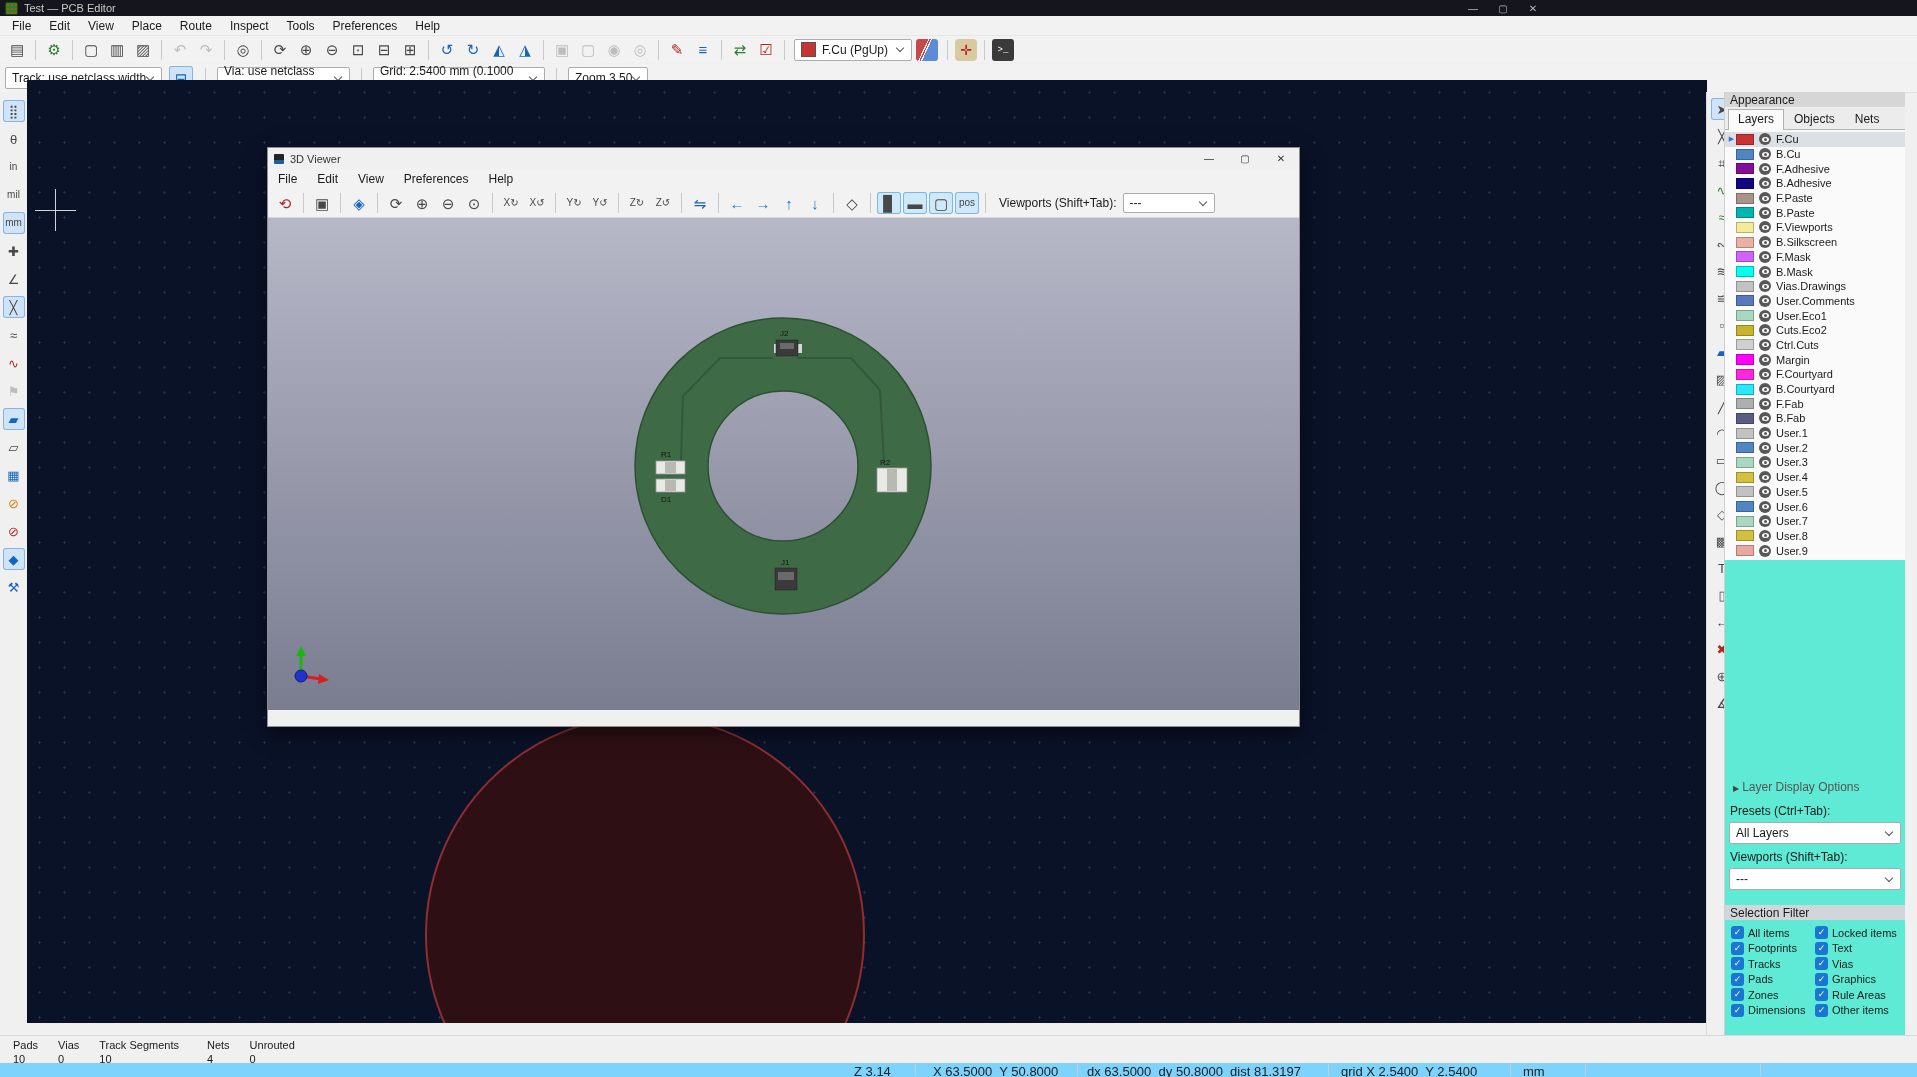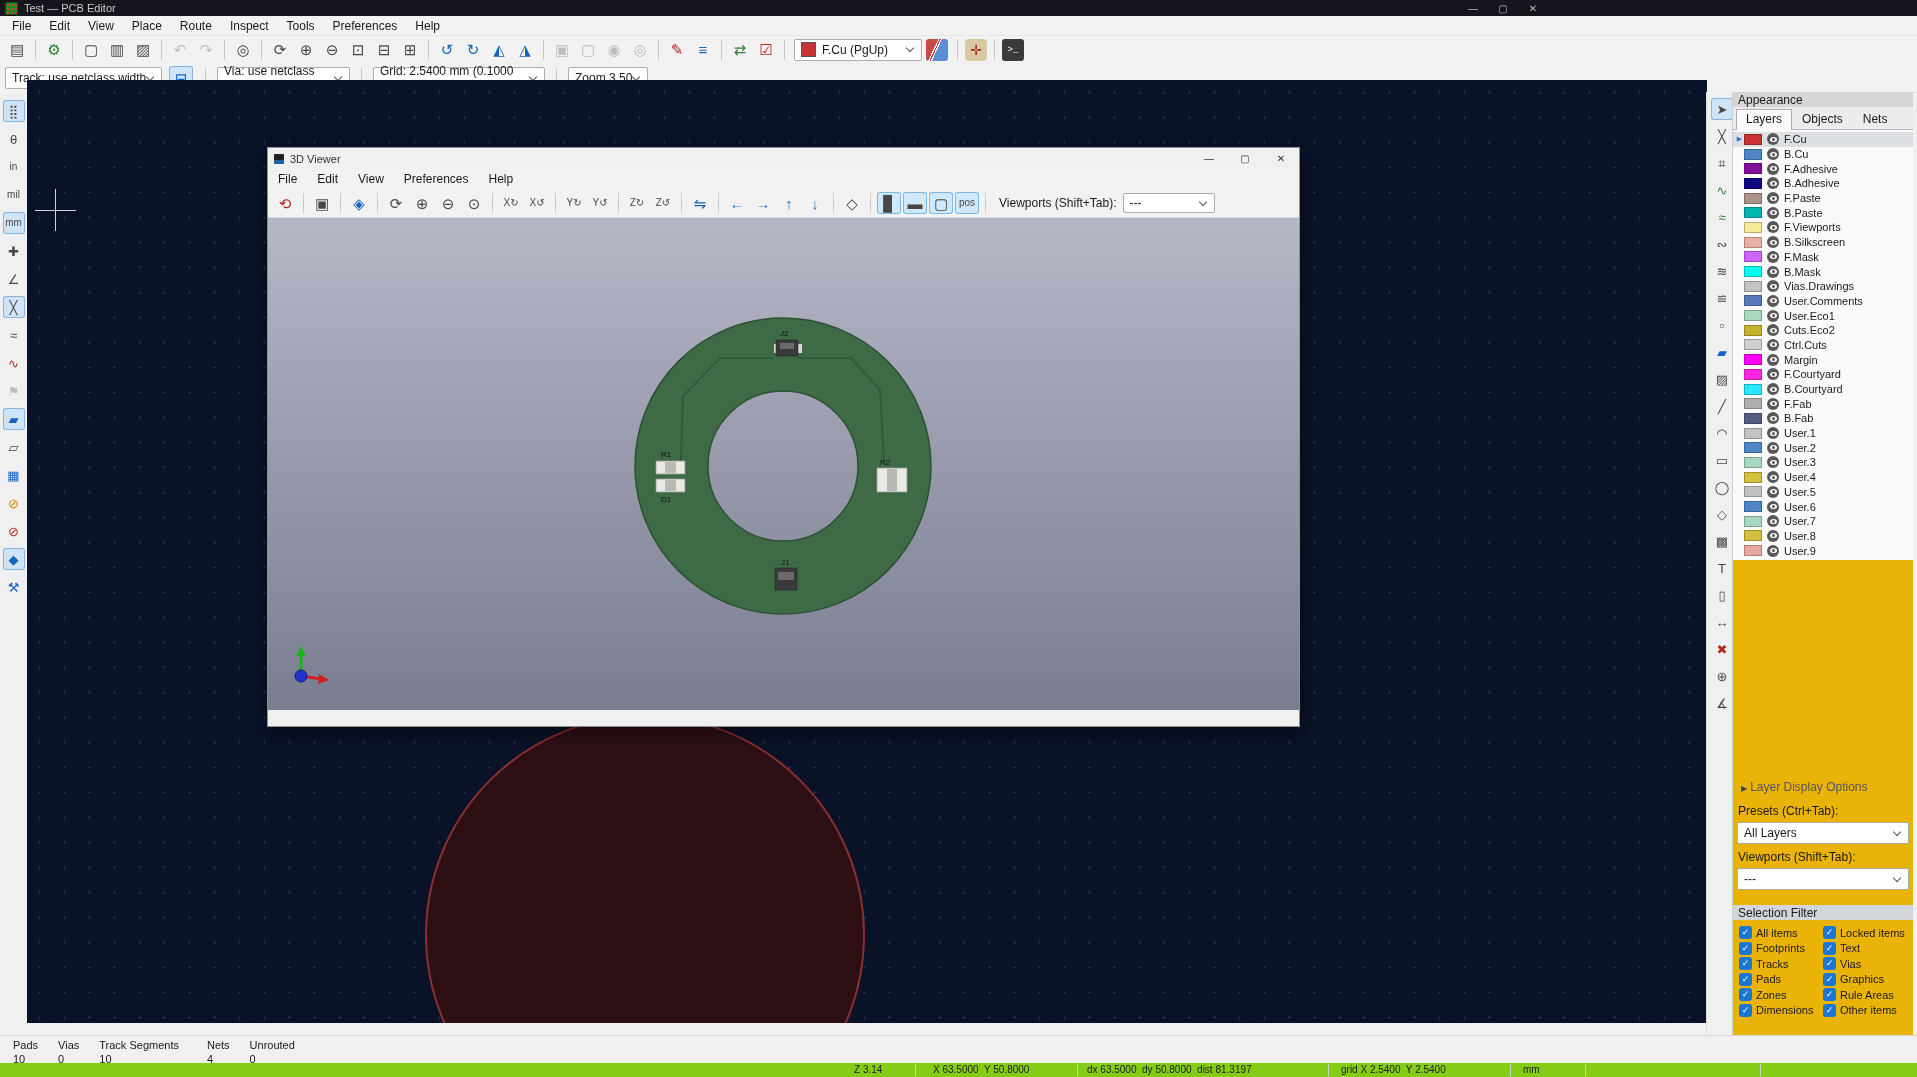--- a/index.html
+++ b/index.html
@@ -24,21 +24,21 @@
   .tbtn .glyph{line-height:1}
   .tbtn.small .glyph{font-size:10px;font-weight:normal}
   .tbtn.disabled{color:#bdbdbd}
   .tbtn.disabled .glyph{color:#bdbdbd}
   .tbtn.active{background:#cfe4f7;box-shadow:0 0 0 1px #8ab4dd inset}
   .tsep{width:1px;height:20px;background:#c9c9c9;margin:0 5px}
   .combo{display:flex;align-items:center;background:#fff;border:1px solid #acacac;border-radius:2px;
          height:22px;padding:0 6px;font-size:12px;color:#1a1a1a;box-sizing:border-box}
   .chev{border:solid #555;border-width:0 1px 1px 0;padding:2.5px;transform:rotate(45deg);
         margin-left:auto;margin-right:2px;margin-top:-3px}
-  .layer-combo{width:128px;margin-left:4px}
+  .layer-combo{width:118px;margin-left:4px}
   .layer-swatch{width:13px;height:13px;border:1px solid #555;margin-right:6px;flex:none}
   .stripes-icon{width:22px;height:22px;border-radius:3px;margin:0 4px;
       background:linear-gradient(115deg,#c84848 0 38%,#f5f5f5 38% 42%,#c84848 42% 46%,#f5f5f5 46% 50%,#5b8dd6 50% 100%)}
   .nethl-icon{width:22px;height:22px;border-radius:4px;background:#d9c9a3;color:#b3261e;
       display:flex;align-items:center;justify-content:center;font-size:14px;margin:0 2px}
   .console-icon{width:22px;height:22px;border-radius:3px;background:#3a3a3a;color:#fff;
       display:flex;align-items:center;justify-content:center;font-size:9px;font-family:"Liberation Mono",monospace;margin:0 2px}
   .toolbar-params{position:absolute;left:0;top:64px;right:0;height:28px;background:#f2f2f2;
                   display:flex;align-items:center;gap:6px;padding-left:5px;border-bottom:1px solid #e0e0e0}
   .cmb-track{width:157px}.cmb-via{width:133px}.cmb-grid{width:172px}.cmb-zoom{width:80px}
@@ -69,21 +69,21 @@
   .v3d-toolbar{height:28px;display:flex;align-items:center;padding-left:4px;background:#f2f2f2;border-bottom:1px solid #d8d8d8}
   .v3d-toolbar .tbtn{width:24px;height:22px}
   .v3d-toolbar .tbtn.toggled{background:#cfe8fa;box-shadow:0 0 0 1px #7ab8e8 inset}
   .vp-label{margin-left:8px;font-size:12px;color:#1a1a1a}
   .cmb-vports{width:92px;margin-left:6px;height:20px}
   .v3d-view{position:relative;height:492px;background:linear-gradient(#b6b8c8,#7a7c90);overflow:hidden}
   .v3d-status{height:16px;background:#f0f0f0;font-size:11px;display:flex;align-items:center;padding-left:5px;
               position:relative;border-top:1px solid #d8d8d8;color:#222}
   .v3d-status .vdiv{position:absolute;top:2px;bottom:2px;width:1px;background:#c6c6c6}
   
-  .apanel{position:absolute;right:4px;top:92px;width:180px;bottom:42px;background:#eab308;border-left:1px solid #cfcfcf}
+  .apanel{position:absolute;right:12px;top:92px;width:180px;bottom:42px;background:#5eead4;border-left:1px solid #cfcfcf}
   .ap-header{height:15px;background:#d6d6d6;display:flex;align-items:center;padding-left:5px;font-size:12px;color:#1a1a1a}
   .ap-tabs{height:22px;display:flex;align-items:flex-end;background:#ececec;border-bottom:1px solid #b5b5b5;padding-left:3px}
   .tab{padding:2px 9px 3px;font-size:12px;color:#1a1a1a;border:1px solid transparent;border-bottom:none}
   .tab.active{background:#fafafa;border-color:#b0b0b0;margin-bottom:-1px;padding-bottom:4px}
   .llist{background:#fafafa;height:428px;overflow:hidden;padding-top:2px}
   .lrow{height:14.7px;display:flex;align-items:center;padding-left:2px}
   .lrow.selected{background:#dcdfe4}
   .larrow{width:9px;font-size:7px;color:#3b6fd4;text-align:center;flex:none}
   .lswatch{width:16px;height:9px;border:1px solid rgba(0,0,0,.25);flex:none}
   .eye{width:12px;height:12px;border-radius:50%;background:#575757;margin-left:5px;position:relative;flex:none}
@@ -103,21 +103,21 @@
   .cb{width:13px;height:13px;background:#1976d2;border-radius:3px;color:#fff;font-size:9px;
       line-height:13px;text-align:center;flex:none}
   .sf-label{font-size:11px;color:#1a1a1a;white-space:nowrap}
   
   .status-a{position:absolute;left:0;right:0;top:1035px;height:28px;background:#f0f0f0;
             border-top:1px solid #d9d9d9;display:flex;padding-left:13px;padding-top:3px;box-sizing:border-box}
   .sc{margin-right:20px}
   .sc-label{font-size:11px;color:#1a1a1a}
   .sc-value{font-size:11px;color:#1a1a1a;margin-top:2px}
   .sc:nth-child(3){margin-right:28px}
-  .status-b{position:absolute;left:0;right:0;top:1063px;height:14px;background:#84cc16;font-size:10px;color:#222}
+  .status-b{position:absolute;left:0;right:0;top:1063px;height:14px;background:#7dd3fc;font-size:13px;color:#222}
   .sb-field{position:absolute;top:1px;white-space:pre}
   .sb-field:nth-of-type(1){left:854px}.sb-field:nth-of-type(2){left:933px}
   .sb-field:nth-of-type(3){left:1087px}.sb-field:nth-of-type(4){left:1341px}
   .sb-field:nth-of-type(5){left:1523px}
   .sb-sep{position:absolute;top:1px;bottom:1px;width:1px;background:#cccccc}
 </style>
 </head>
 <body>
 
 <div class="titlebar">

